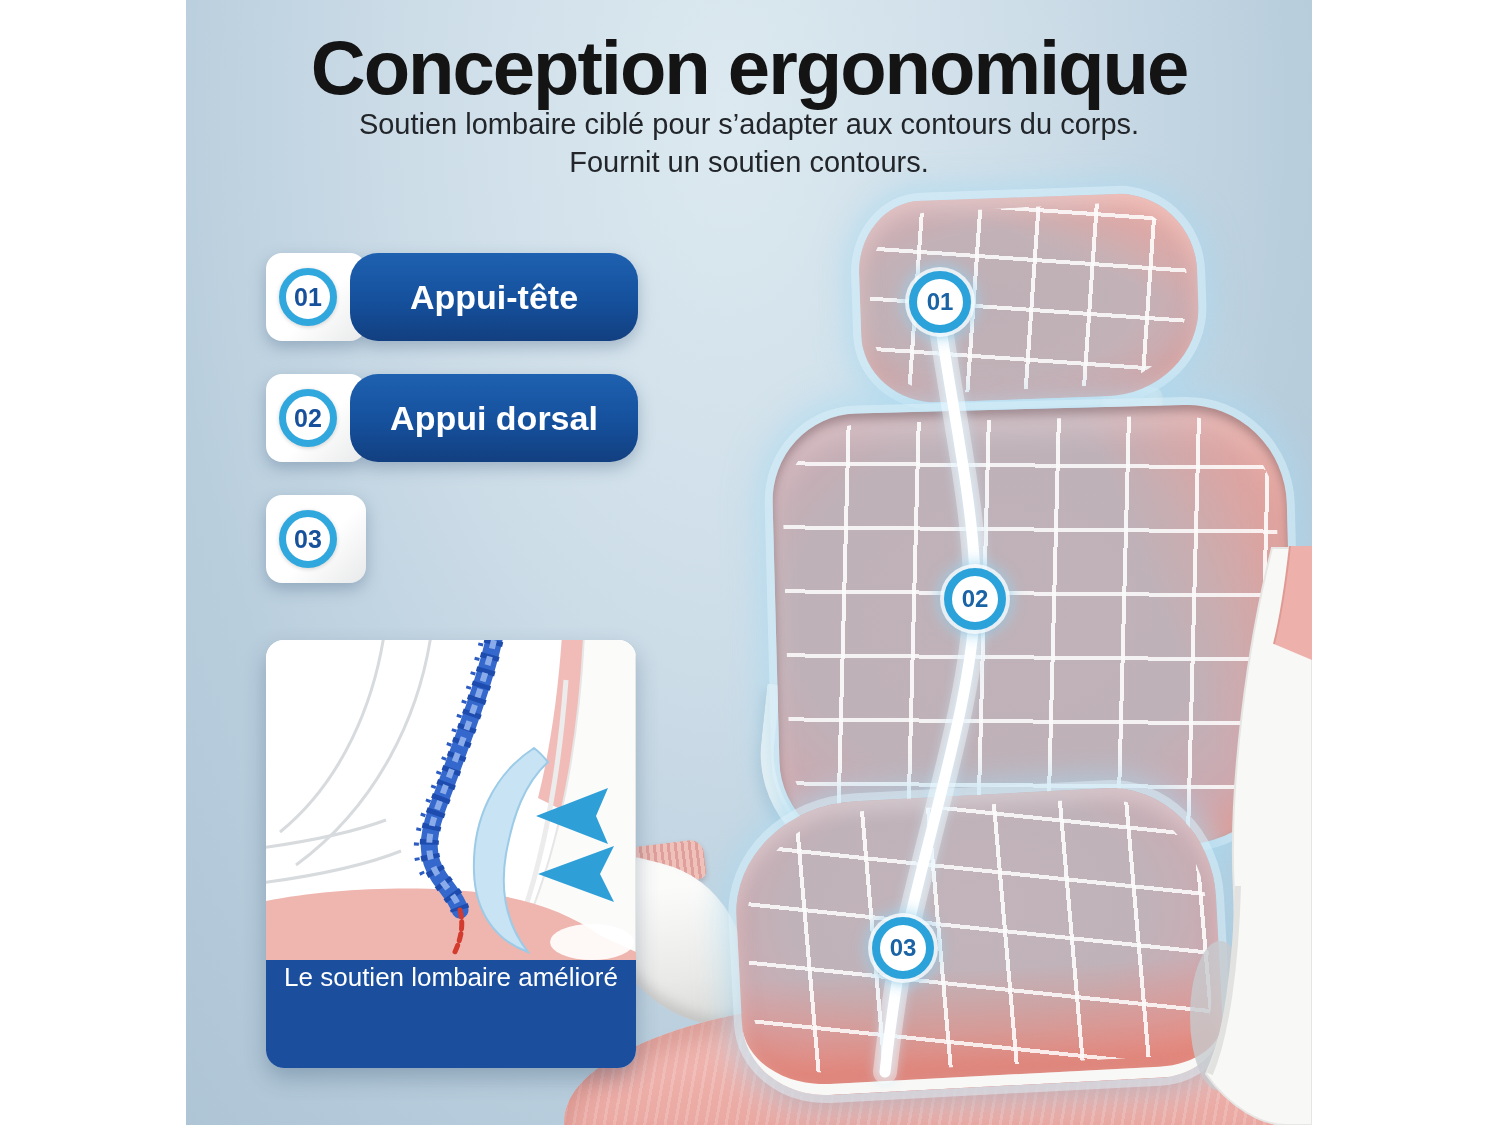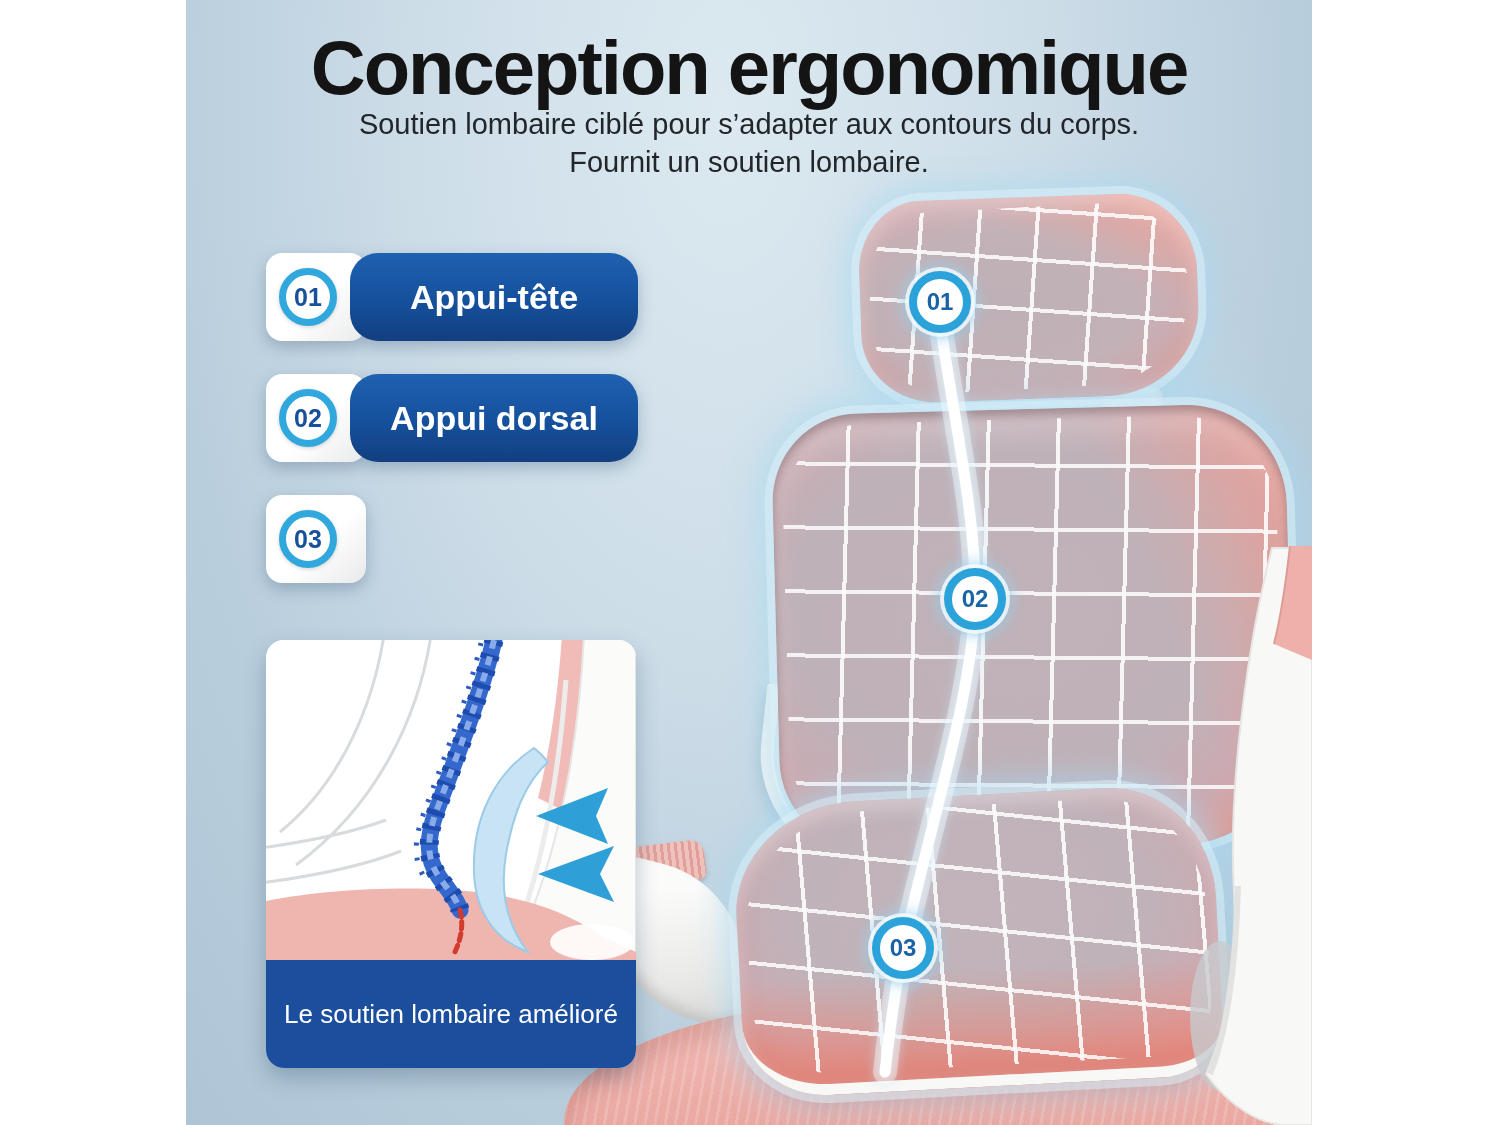--- a/index.html
+++ b/index.html
@@ -28,21 +28,21 @@
   .numcircle{width:44px;height:44px;border-radius:50%;background:#fff;border:7px solid #30a8de;
     color:#17519c;font-size:25px;font-weight:bold;display:flex;align-items:center;justify-content:center;
     box-shadow:0 1px 4px rgba(0,0,0,.18);}
 
   
   .inset{position:absolute;left:80px;top:640px;width:370px;height:428px;border-radius:18px;overflow:hidden;
     background:#ffffff;box-shadow:0 10px 22px rgba(40,70,100,.30);}
   .inset-img{position:absolute;left:0;top:0;right:0;bottom:108px;background:#ffffff;}
   .inset-img svg{display:block;width:100%;height:100%;}
   .inset-caption{position:absolute;left:0;right:0;bottom:0;height:108px;background:#1b4f9e;color:#ffffff;
-    font-size:26px;line-height:34px;text-align:center;display:flex;flex-direction:column;justify-content:center;}
+    font-size:26px;line-height:34px;text-align:center;display:flex;flex-direction:row;justify-content:center;}
 
   
   .chair-glow{position:absolute;left:540px;top:170px;width:600px;height:930px;border-radius:50%;
     background:radial-gradient(ellipse at 50% 50%, rgba(203,233,247,.55) 0%, rgba(203,233,247,0) 70%);}
   .cushion{position:absolute;overflow:hidden;}
   .cushion .grid{position:absolute;inset:10px;border-radius:inherit;opacity:.95;}
 
   .headrest{left:674px;top:197px;width:338px;height:202px;transform:rotate(-2deg);
     border-radius:64px 78px 95px 75px / 72px 80px 88px 70px;
     background:
@@ -164,21 +164,21 @@
         <span>02</span>
       </div>
       <div class="marker m3">
         <span>03</span>
       </div>
     </div>
 
     <h1 class="title">Conception ergonomique</h1>
     <div class="subtitle">
       <div>Soutien lombaire ciblé pour s’adapter aux contours du corps.</div>
-      <div>Fournit un soutien lombaire.</div>
+      <div>Fournit un soutien contours.</div>
     </div>
 
     <div class="badges">
       <div class="badge">
         <div class="chip">
           <div class="numcircle">01</div>
         </div>
         <div class="panel">Appui-tête</div>
       </div>
       <div class="badge">

